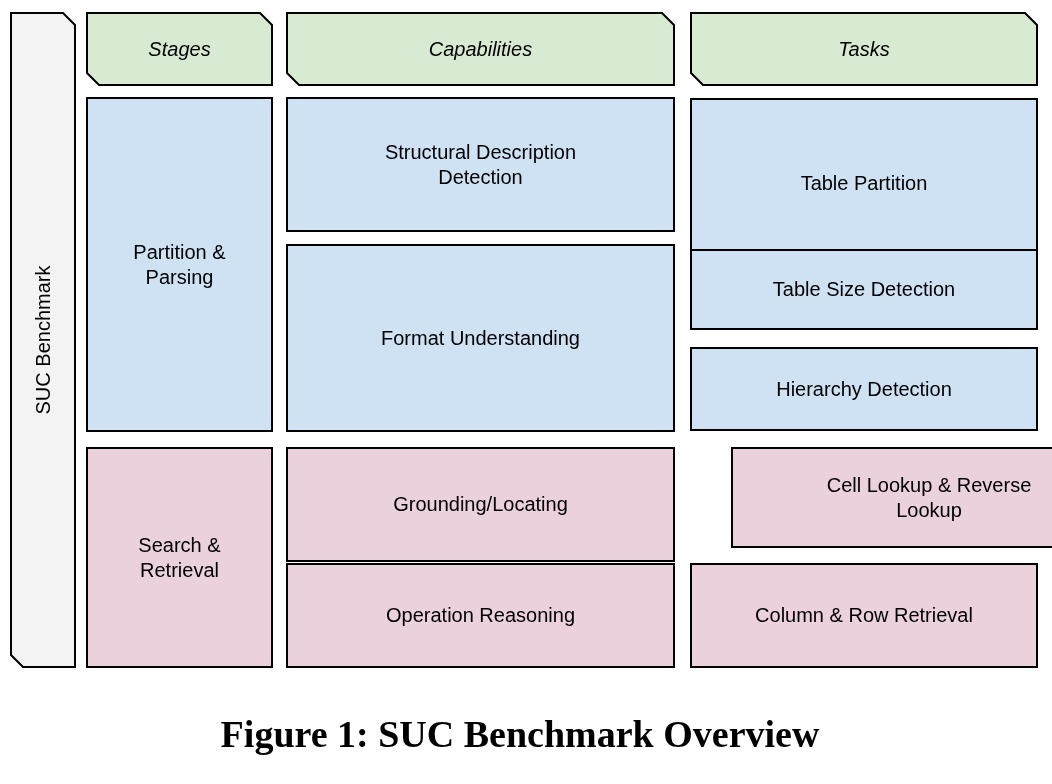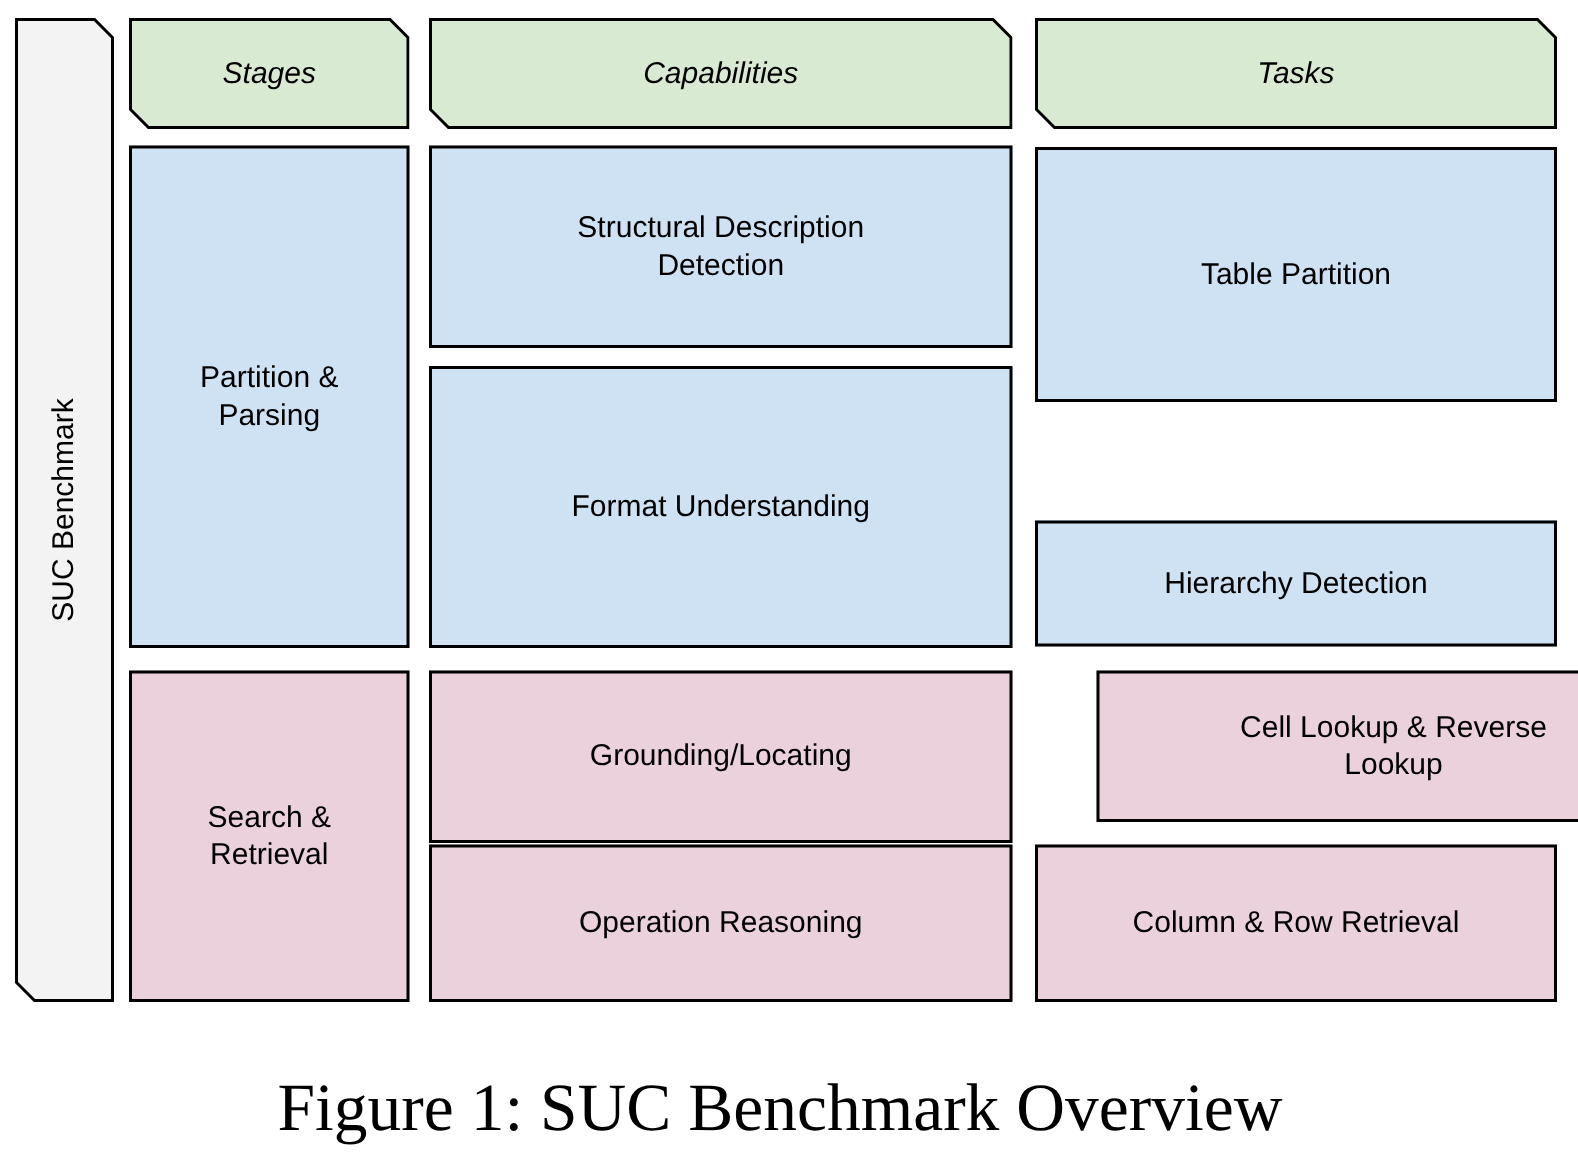--- a/index.html
+++ b/index.html
@@ -60,22 +60,22 @@
     white-space: nowrap;
     font-size: 20px;
   }
   .caption {
     position: absolute;
     left: 0;
     top: 712px;
     width: 1040px;
     text-align: center;
     font-family: "Liberation Serif", serif;
-    font-weight: 400;
-    font-size: 45px;
+    font-weight: 700;
+    font-size: 38px;
   }
 </style>
 </head>
 <body>
 
 <div class="canvas">
 
   <div class="shape-holder sidebar" style="left:10px; top:12px;">
     <svg width="66" height="656">
       <polygon points="1,1 53,1 65,13 65,655 13,655 1,643"></polygon>
@@ -125,20 +125,23 @@
   </div>
 
   <div class="box pink" style="left:286px; top:563px; width:389px; height:105px;">
     <span>Operation Reasoning</span>
   </div>
 
   <div class="box blue" style="left:690px; top:98px; width:348px; height:170px;">
     <span>Table Partition</span>
   </div>
 
+  <div class="box blue" style="left:690px; top:249px; width:348px; height:81px;">
+    <span>Table Size Detection</span>
+  </div>
 
   <div class="box blue" style="left:690px; top:347px; width:348px; height:84px;">
     <span>Hierarchy Detection</span>
   </div>
 
   <div class="box pink" style="left:731px; top:447px; width:396px; height:101px;">
     <span style="max-width:230px;">Cell Lookup &amp; Reverse Lookup</span>
   </div>
 
   <div class="box pink" style="left:690px; top:563px; width:348px; height:105px;">

